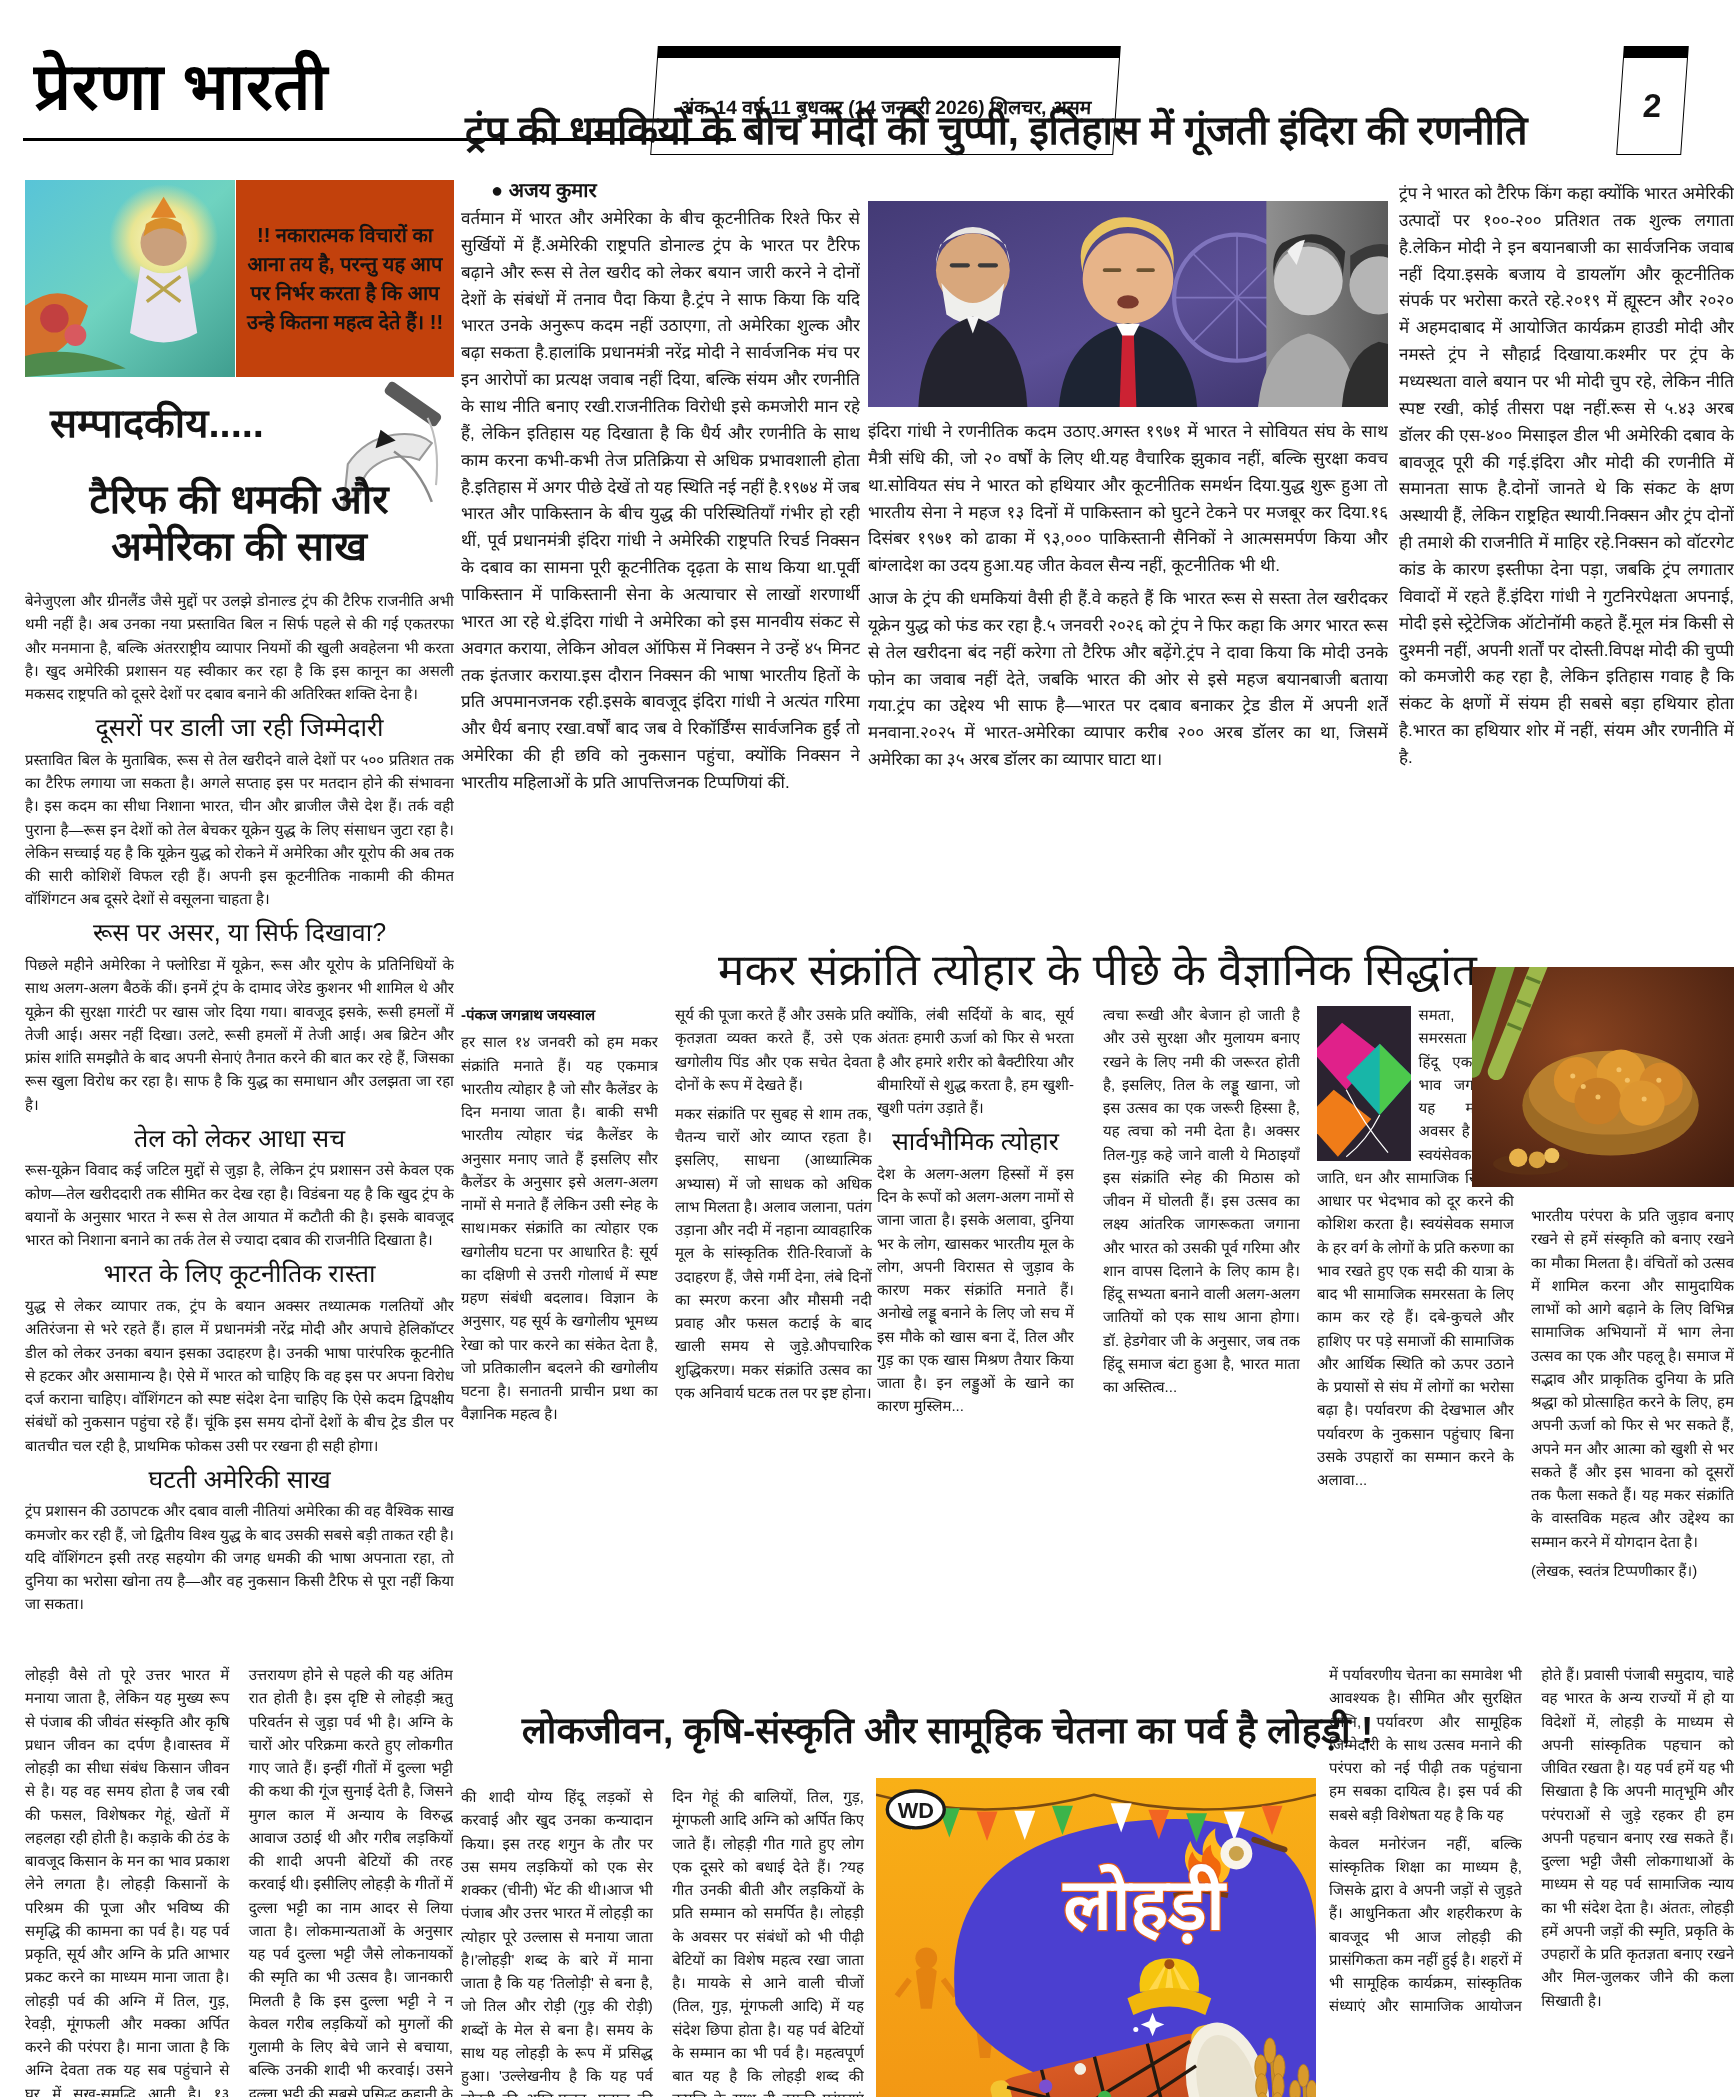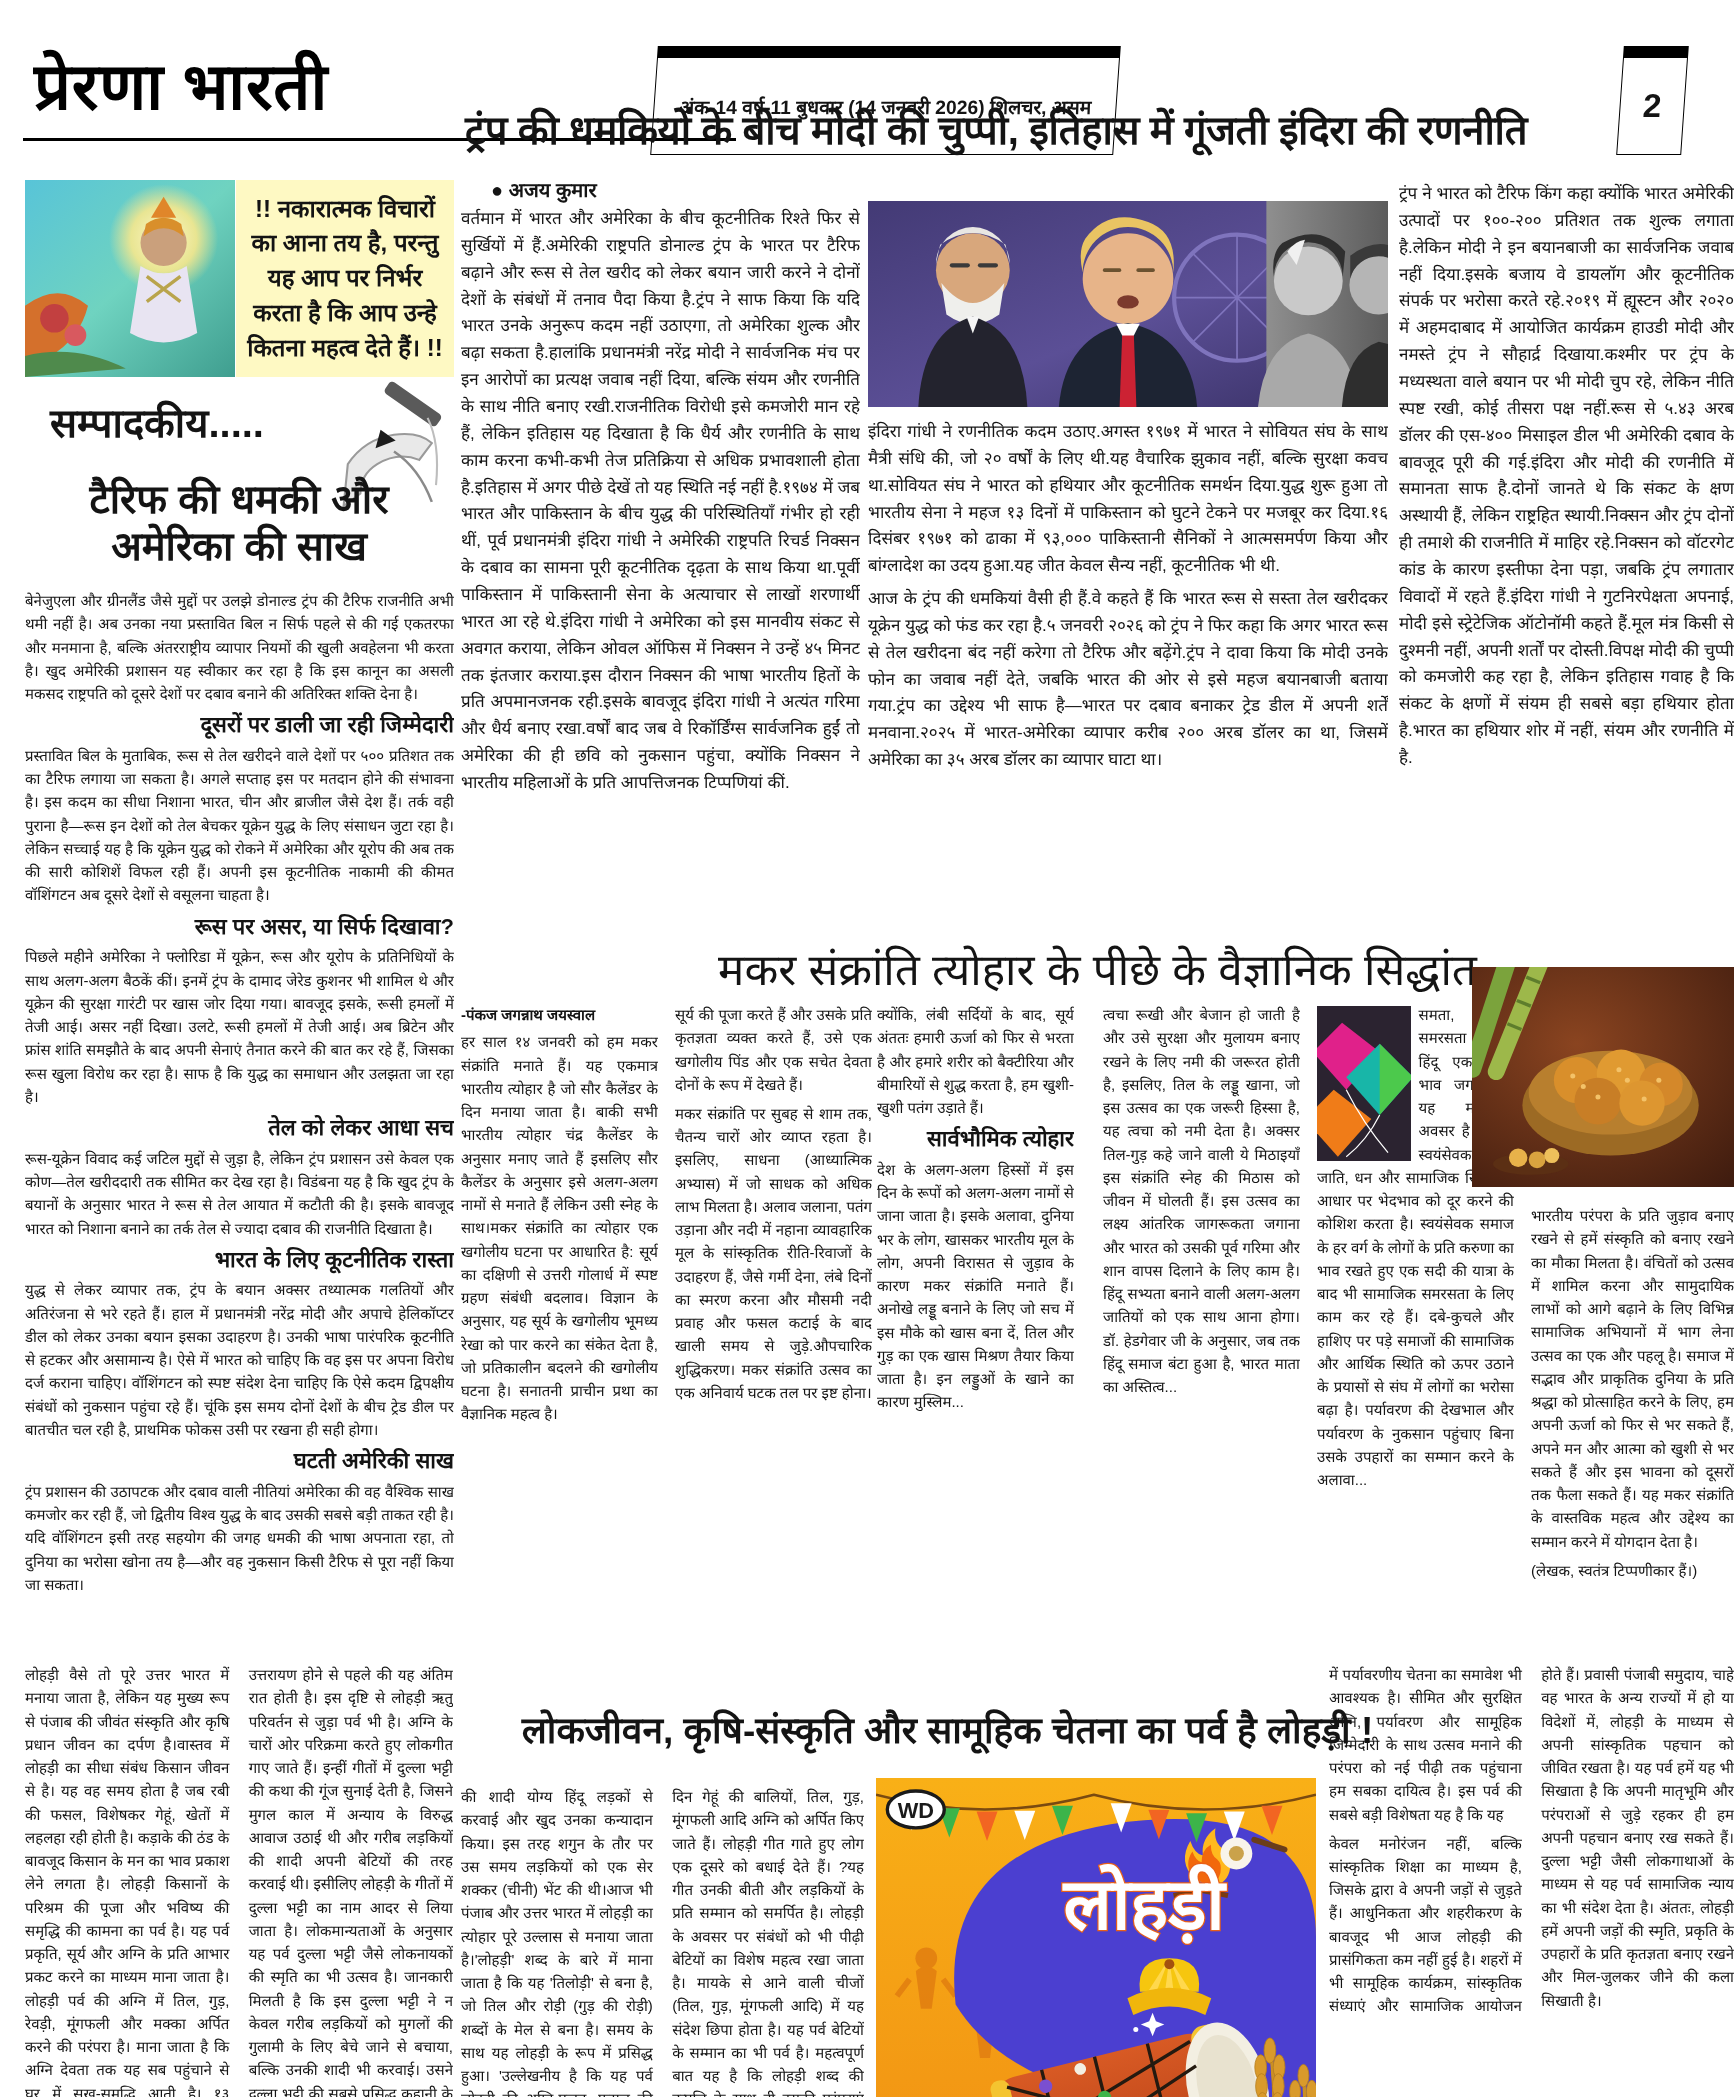--- a/index.html
+++ b/index.html
@@ -6,29 +6,29 @@
   .sheet{position:relative;width:1734px;height:2725px;background:#ffffff;font-family:"Liberation Sans",sans-serif;color:#141414;overflow:hidden;}
   .abs{position:absolute;}
   
   .masthead{left:34px;top:40px;font-size:65px;font-weight:bold;letter-spacing:0.8px;color:#000;}
   .masthead-rule{left:23px;top:138px;width:713px;height:3.4px;background:#000;}
   .issue-box{left:654px;top:46px;width:461px;height:96px;border:1.7px solid #000;border-top:12.6px solid #000;transform:skewX(-4deg);display:flex;align-items:center;justify-content:center;}
   .issue-box span{font-size:19.3px;font-weight:bold;transform:skewX(2deg);}
   .pageno-box{left:1620px;top:46px;width:63px;height:96px;border:1.7px solid #000;border-top:12.6px solid #000;transform:skewX(-4deg);display:flex;align-items:center;justify-content:center;font-size:33px;font-weight:bold;}
   
   .krishna{left:25px;top:180px;width:210px;height:197px;}
-  .quote-box{left:236px;top:180px;width:218px;height:197px;background:#fef9c3;display:flex;align-items:center;justify-content:center;text-align:center;font-size:24px;font-weight:bold;line-height:1.45;padding:0 5.9px;box-sizing:border-box;}
+  .quote-box{left:236px;top:180px;width:218px;height:197px;background:#c2410c;display:flex;align-items:center;justify-content:center;text-align:center;font-size:20px;font-weight:bold;line-height:1.45;padding:0 5.9px;box-sizing:border-box;}
   .ed-label{left:50px;top:394px;font-size:40px;font-weight:bold;}
   .pen{left:331px;top:380px;width:126px;height:143px;}
   .ed-headline{left:25px;top:476px;width:428px;text-align:center;font-size:40px;font-weight:bold;line-height:1.18;}
   .ed-body{left:25px;top:589px;width:429px;height:1057px;}
   
   .col{position:absolute;overflow:hidden;text-align:justify;font-size:15px;line-height:1.55;}
   .col p{margin:0 0 5.9px 0;}
-  .subhead{font-weight:bold;font-size:22px;line-height:1.3;margin:2.5px 0 4.2px 0;text-align:right;}
+  .subhead{font-weight:normal;font-size:25px;line-height:1.3;margin:2.5px 0 4.2px 0;text-align:center;}
   .lead-text{font-size:17px;line-height:1.58;}
   
   .lead-headline{left:465px;top:101px;width:1246px;font-size:40px;font-weight:bold;white-space:nowrap;letter-spacing:-0.4px;}
   .lead-byline{left:491px;top:176px;font-size:20px;font-weight:bold;}
   .collage{left:868px;top:201px;width:520px;height:206px;}
   
   .sank-headline{left:461px;top:938px;width:1273px;text-align:center;font-size:44px;font-weight:normal;white-space:nowrap;}
   .sank-byline{font-weight:bold;font-size:15px;text-align:left;margin-bottom:4.2px;}
   .kites{float:left;width:94px;height:155px;margin:2.5px 7.6px 4.2px 0;}
   .food{left:1472px;top:967px;width:262px;height:220px;}

